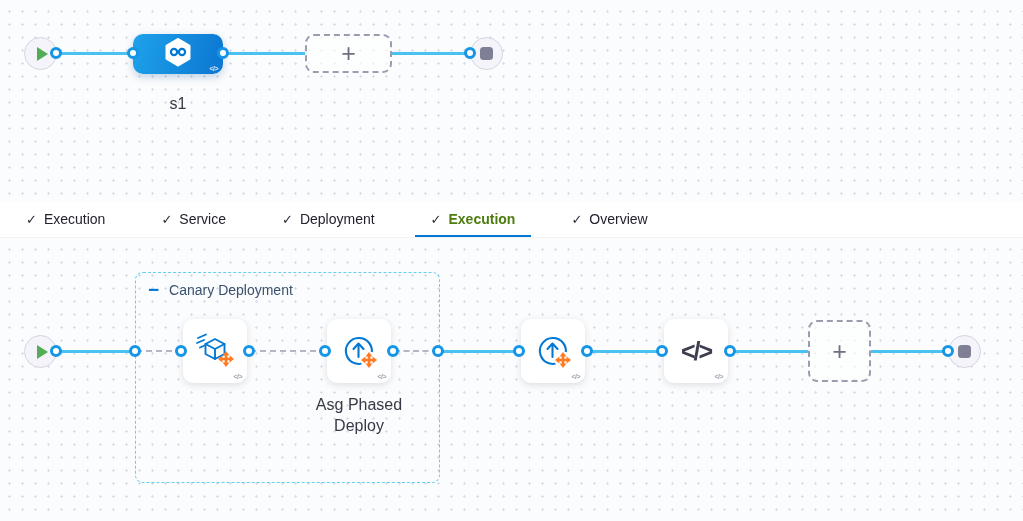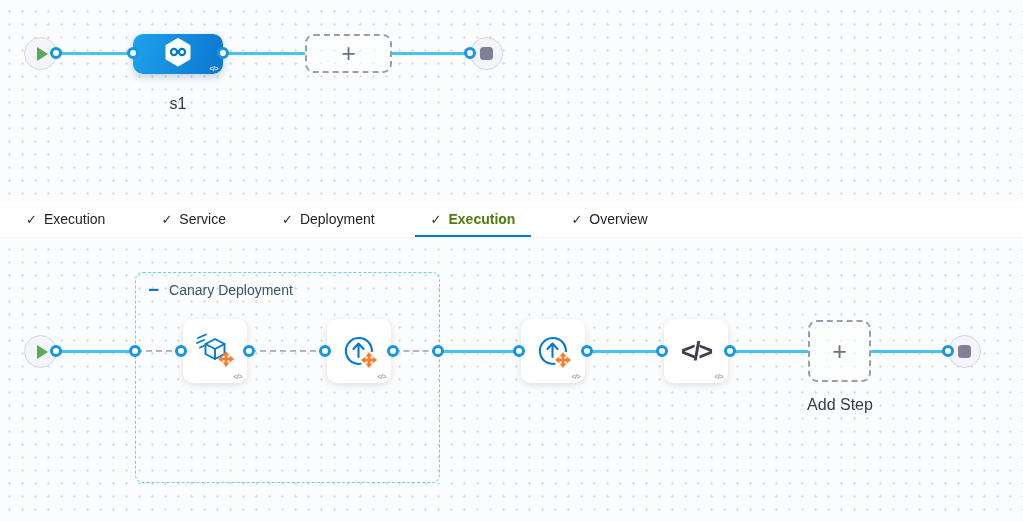--- a/index.html
+++ b/index.html
@@ -232,16 +232,16 @@
     <div class="port" style="left:243px; top:107px;"></div>
     <div class="port" style="left:319px; top:107px;"></div>
     <div class="port" style="left:387px; top:107px;"></div>
     <div class="port" style="left:432px; top:107px;"></div>
     <div class="port" style="left:513px; top:107px;"></div>
     <div class="port" style="left:581px; top:107px;"></div>
     <div class="port" style="left:656px; top:107px;"></div>
     <div class="port" style="left:724px; top:107px;"></div>
     <div class="port" style="left:942px; top:107px;"></div>
 
-    <div class="node-label" style="left:788px; top:156px;">Add Step</div>
+    <div class="node-label" style="left:307px; top:156px;">Asg Phased Deploy</div>
   </div>
 
 </div>
 
 </body></html>

